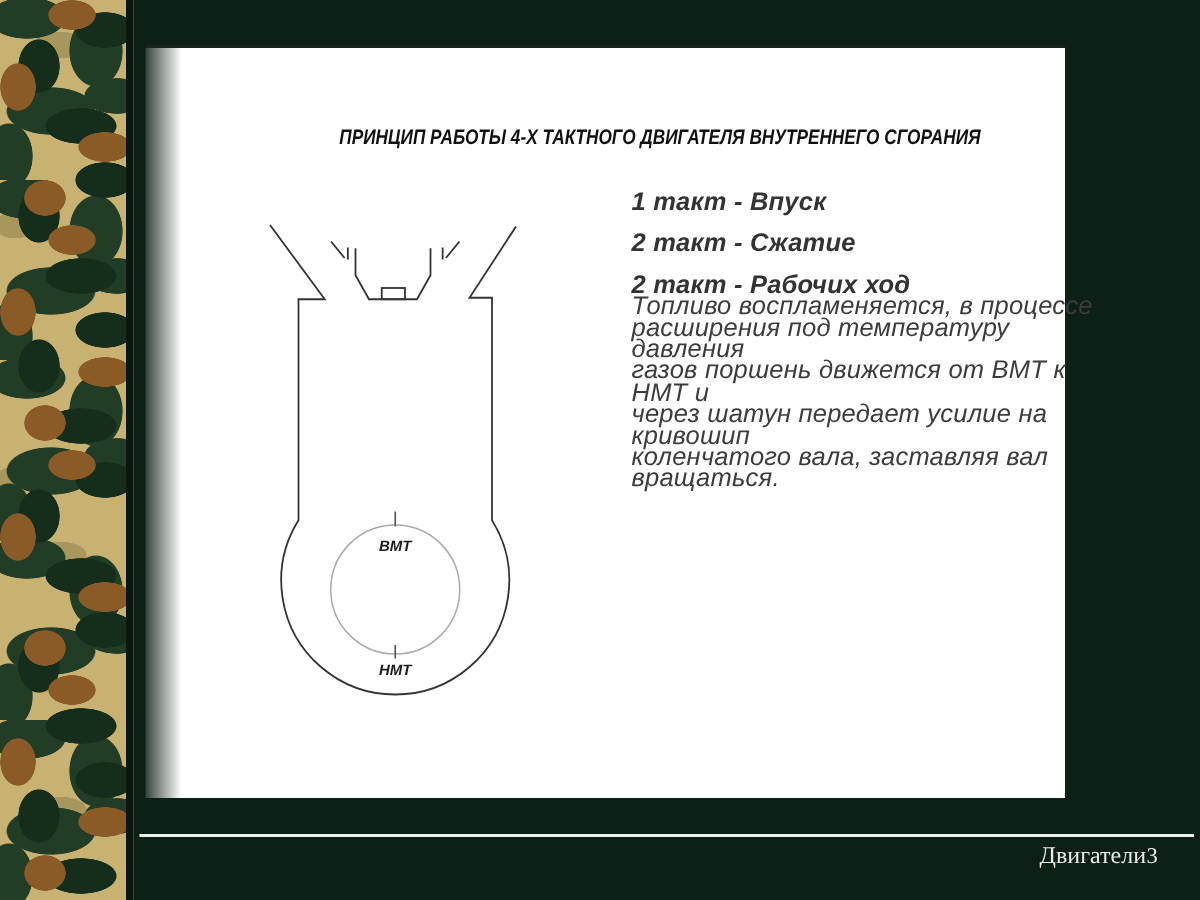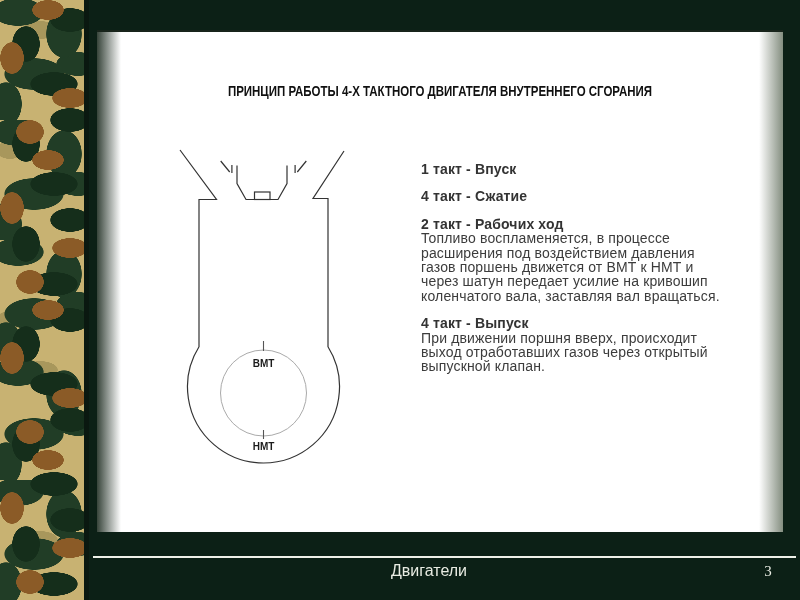--- a/index.html
+++ b/index.html
@@ -41,26 +41,27 @@
       84px 100px, 84px 100px, 84px 100px,
       84px 120px, 84px 120px, 84px 120px, 84px 120px, 84px 120px,
       84px 170px, 84px 170px;
     border-right: 5px solid #0a1810;
     box-sizing: content-box;
   }
 
   
   .page {
     position: absolute; left: 97px; top: 30px;
-    width: 686px; height: 502px;
+    width: 613px; height: 502px;
     background: linear-gradient(to right,
       #37443a 0px, #ffffff 24px,
       #ffffff 662px, #848e80 686px);
     border-top: 2px solid #18241b;
     box-sizing: border-box;
+    font-style: italic;
   }
   .title {
     position: absolute; left: 0; top: 52px; width: 686px;
     text-align: center;
     font-weight: 700;
     font-size: 14px; line-height: 15px;
     color: #101010;
     transform: scaleX(0.82);
     transform-origin: center;
     white-space: nowrap;
@@ -74,39 +75,38 @@
   .diagram .dthin { stroke: #aaa; stroke-width: 1; fill: none; }
   .diagram .dtick { stroke: #555; stroke-width: 1.1; fill: none; }
   .diagram text {
     font-family: "Liberation Sans", sans-serif;
     font-weight: 700; font-size: 10px; fill: #1c1c1c;
   }
 
   
   .text-col {
     position: absolute; left: 324px; top: 96px; width: 314px;
-    font-size: 14px; line-height: 14.4px;
+    font-size: 17px; line-height: 14.4px;
     letter-spacing: 0.15px;
     color: #3c3c3c;
-    margin-top: 34px;
   }
   .stroke-block + .stroke-block { margin-top: 13px; }
   .stroke-title { font-weight: 700; color: #333; }
   .stroke-body { white-space: pre-line; }
 
   
   .footer-rule {
     position: absolute; left: 93px; top: 556px;
     width: 703px; height: 2px;
     background: #eef0e8;
   }
   .footer-title {
     position: absolute; left: 94px; top: 562px; width: 670px;
-    text-align: center;
-    font-family: Liberation Sans, sans-serif;
+    text-align: right;
+    font-family: Liberation Serif, serif;
     font-size: 16px; color: #e8ebe2;
   }
   .page-number {
     position: absolute; left: 756px; top: 563px; width: 24px;
     text-align: center;
     font-family: "Liberation Serif", serif;
     font-size: 15px; color: #e8ebe2;
   }
 </style>
 </head>
@@ -139,35 +139,29 @@
       <path class="dtick" d="M 263.5,428 L 263.5,437"></path>
       <text x="263.5" y="365" text-anchor="middle">ВМТ</text>
       <text x="263.5" y="448" text-anchor="middle">НМТ</text>
     </svg>
 
     <div class="text-col">
       <div class="stroke-block">
         <div class="stroke-title">1 такт - Впуск</div>
       </div>
       <div class="stroke-block">
-        <div class="stroke-title">4 такт - Сжатие</div>
+        <div class="stroke-title">2 такт - Сжатие</div>
       </div>
       <div class="stroke-block">
         <div class="stroke-title">2 такт - Рабочих ход</div>
         <div class="stroke-body">Топливо воспламеняется, в процессе
-расширения под воздействием давления
+расширения под температуру давления
 газов поршень движется от ВМТ к НМТ и
 через шатун передает усилие на кривошип
 коленчатого вала, заставляя вал вращаться.</div>
-      </div>
-      <div class="stroke-block">
-        <div class="stroke-title">4 такт - Выпуск</div>
-        <div class="stroke-body">При движении поршня вверх, происходит
-выход отработавших газов через открытый
-выпускной клапан.</div>
       </div>
     </div>
 
   </div>
 
   <div class="footer-rule"></div>
   <div class="footer-title">Двигатели</div>
   <div class="page-number">3</div>
 
 </div>

